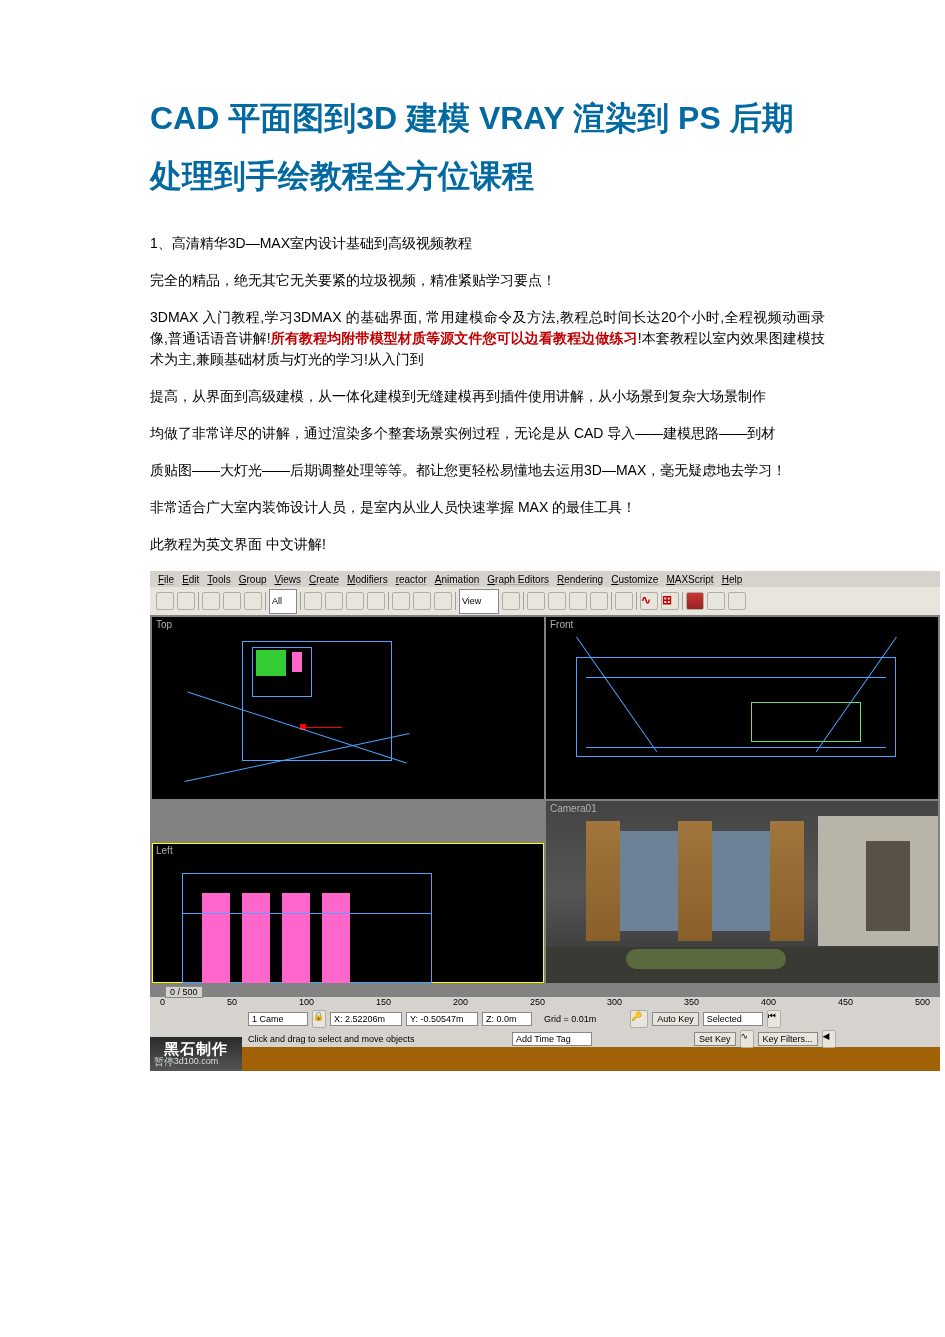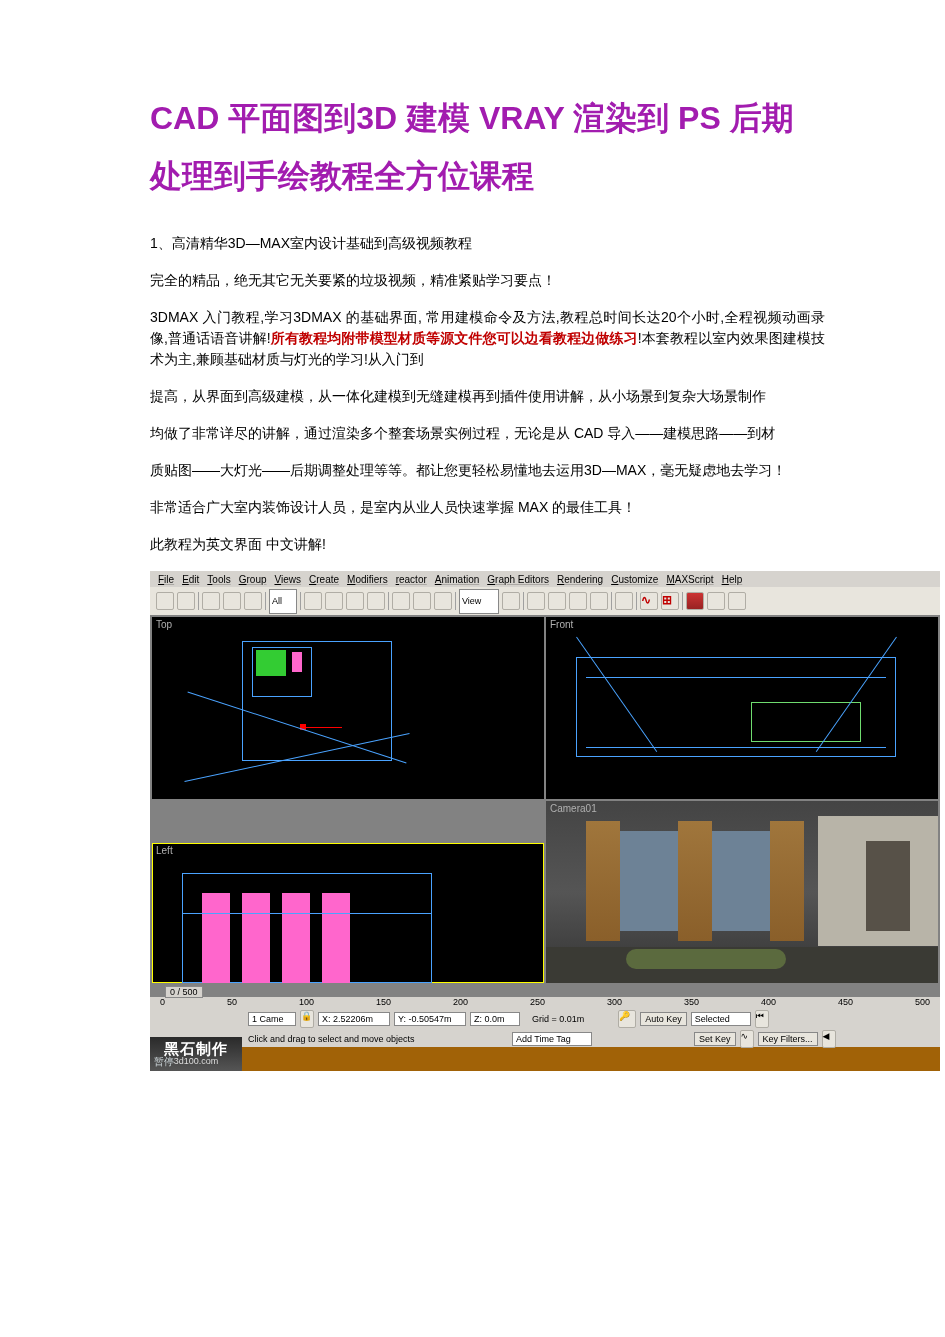--- a/index.html
+++ b/index.html
@@ -5,21 +5,21 @@
     * { box-sizing: border-box; margin: 0; padding: 0; }
     body {
       width: 945px;
       background: #fff;
       font-family: "Microsoft YaHei", "SimSun", sans-serif;
       color: #000;
       padding: 90px 120px 40px 150px;
     }
     .title {
       font-size: 32px;
-      color: #a21caf;
+      color: #0369a1;
       line-height: 1.8;
       margin-bottom: 28px;
     }
     .title .bold { font-weight: 700; }
     .body-text {
       font-size: 14px;
       line-height: 1.5;
       color: #000;
       margin-bottom: 16px;
       text-align: justify;
@@ -365,21 +365,21 @@
       <span>350</span>
       <span>400</span>
       <span>450</span>
       <span>500</span>
     </div>
   </div>
 
   <div class="statusbar">
     <div style="display:flex;flex-direction:column;gap:2px;margin-left:94px;">
       <div style="display:flex;gap:4px;align-items:center;">
-        <span class="status-field" style="width:48px">1 Came</span>
+        <span class="status-field" style="width:60px">1 Came</span>
         <span class="tool-btn" style="width:14px;">🔒</span>
         <span class="status-field" style="width:72px">X: 2.52206m</span>
         <span class="status-field" style="width:72px">Y: -0.50547m</span>
         <span class="status-field" style="width:50px">Z: 0.0m</span>
         <span style="margin-left:8px;">Grid = 0.01m</span>
         <span class="tool-btn" style="margin-left:30px;width:18px;">🔑</span>
         <span class="status-btn">Auto Key</span>
         <span class="status-field" style="width:60px">Selected</span>
         <span class="tool-btn" style="width:14px;">⏮</span>
       </div>

